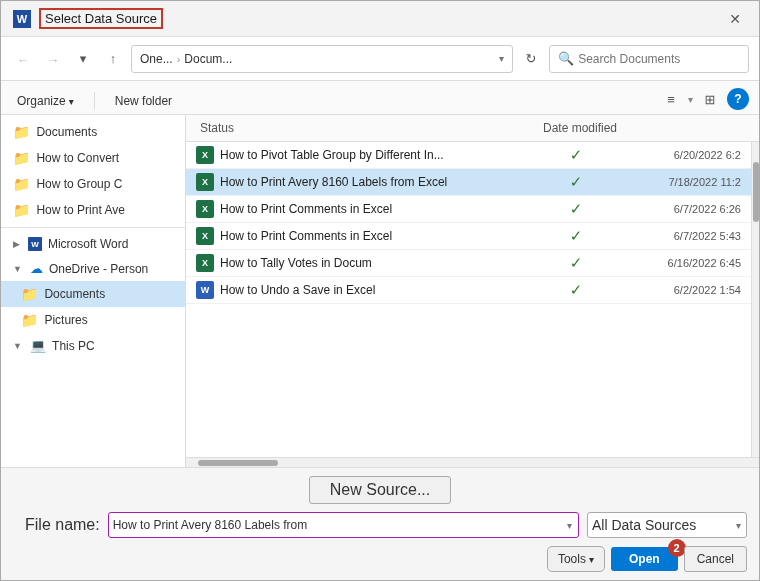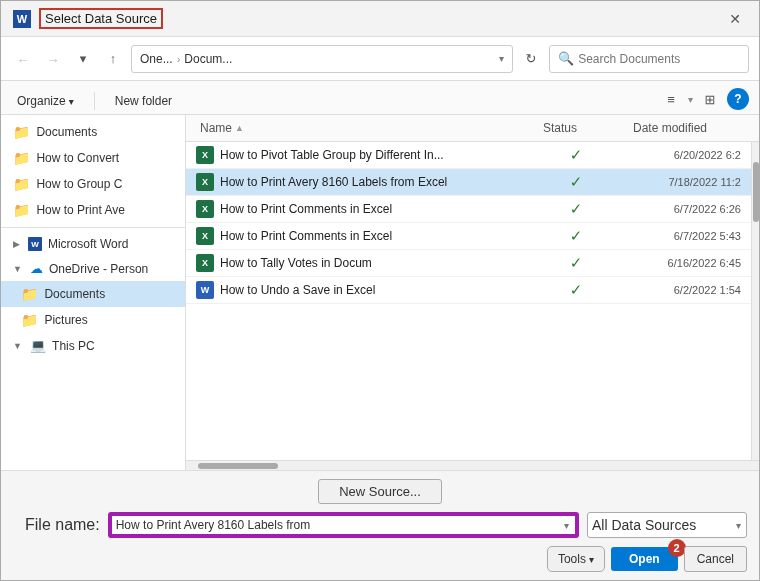--- a/index.html
+++ b/index.html
@@ -360,21 +360,21 @@
       border-top: 1px solid #ddd;
       padding: 8px 12px;
     }
     .new-source-row {
       display: flex;
       justify-content: center;
       margin-bottom: 8px;
     }
     .new-source-btn {
       padding: 4px 20px;
-      font-size: 13px;
+      font-size: 16px;
       background: #f0f0f0;
       border: 1px solid #aaa;
       border-radius: 3px;
       cursor: pointer;
       color: #333;
     }
     .filename-row {
       display: flex;
       align-items: center;
       gap: 8px;
@@ -383,21 +383,21 @@
     .filename-label {
       font-size: 16px;
       color: #333;
       white-space: nowrap;
       margin-left: 12px;
     }
     .filename-input-wrapper {
       display: flex;
       align-items: center;
       flex: 1;
-      border: 4px solid #a21caf;
+      border: 1px solid #a21caf;
       border-radius: 3px;
       background: #fff;
       height: 26px;
       padding: 6px 4px;
     }
     .filename-input {
       flex: 1;
       border: none;
       outline: none;
       font-size: 12px;
@@ -585,24 +585,20 @@
       <div class="sidebar-item">
         <span class="expand-arrow">▼</span>
         <span style="font-size:13px;">💻</span>
         <span class="sidebar-item-label">This PC</span>
       </div>
     </div>
 
     <div class="file-list-area">
       <div class="file-list-header">
         <div class="col-header">
-          <span>Name</span>
-          <span style="font-size:9px; color:#999;">▲</span>
-        </div>
-        <div class="col-header">
           <span>Status</span>
         </div>
         <div class="col-header">
           <span>Date modified</span>
         </div>
       </div>
 
       <div class="file-list-wrapper">
         <div class="file-list">
 

